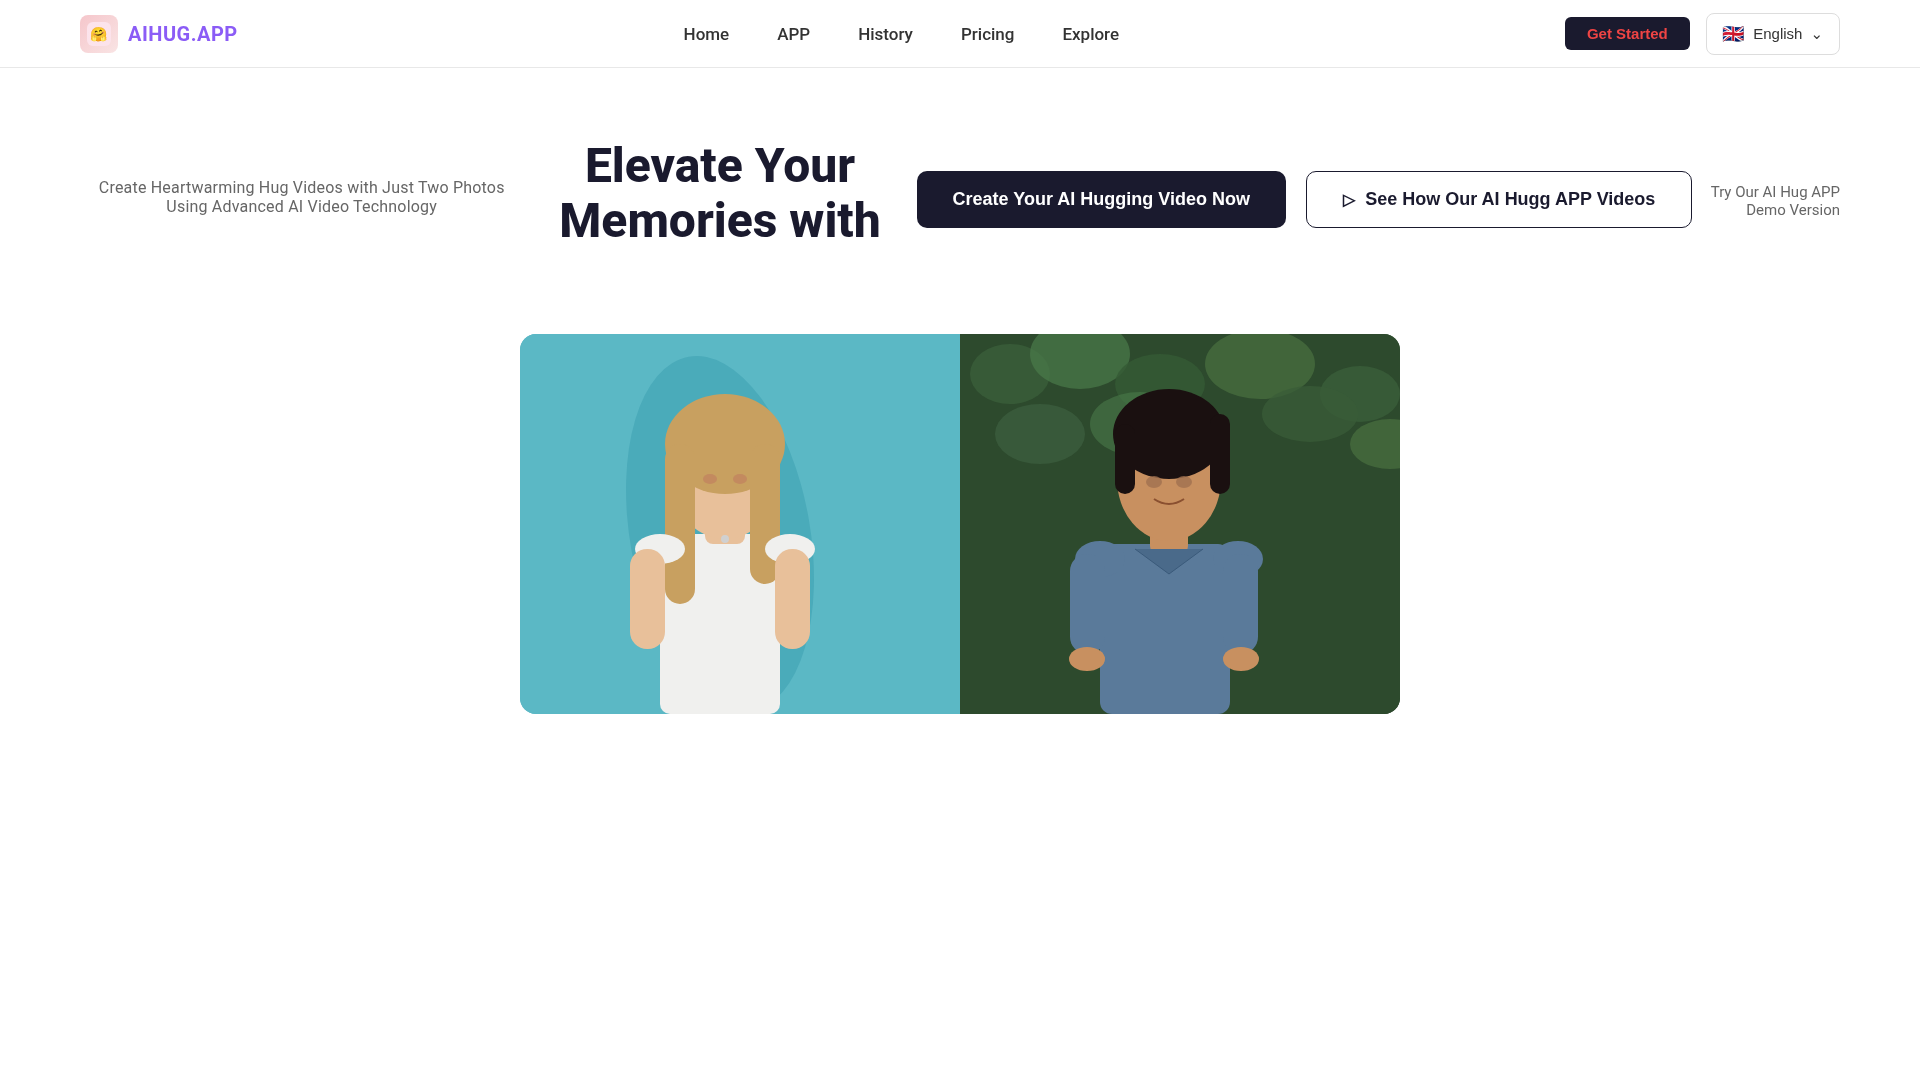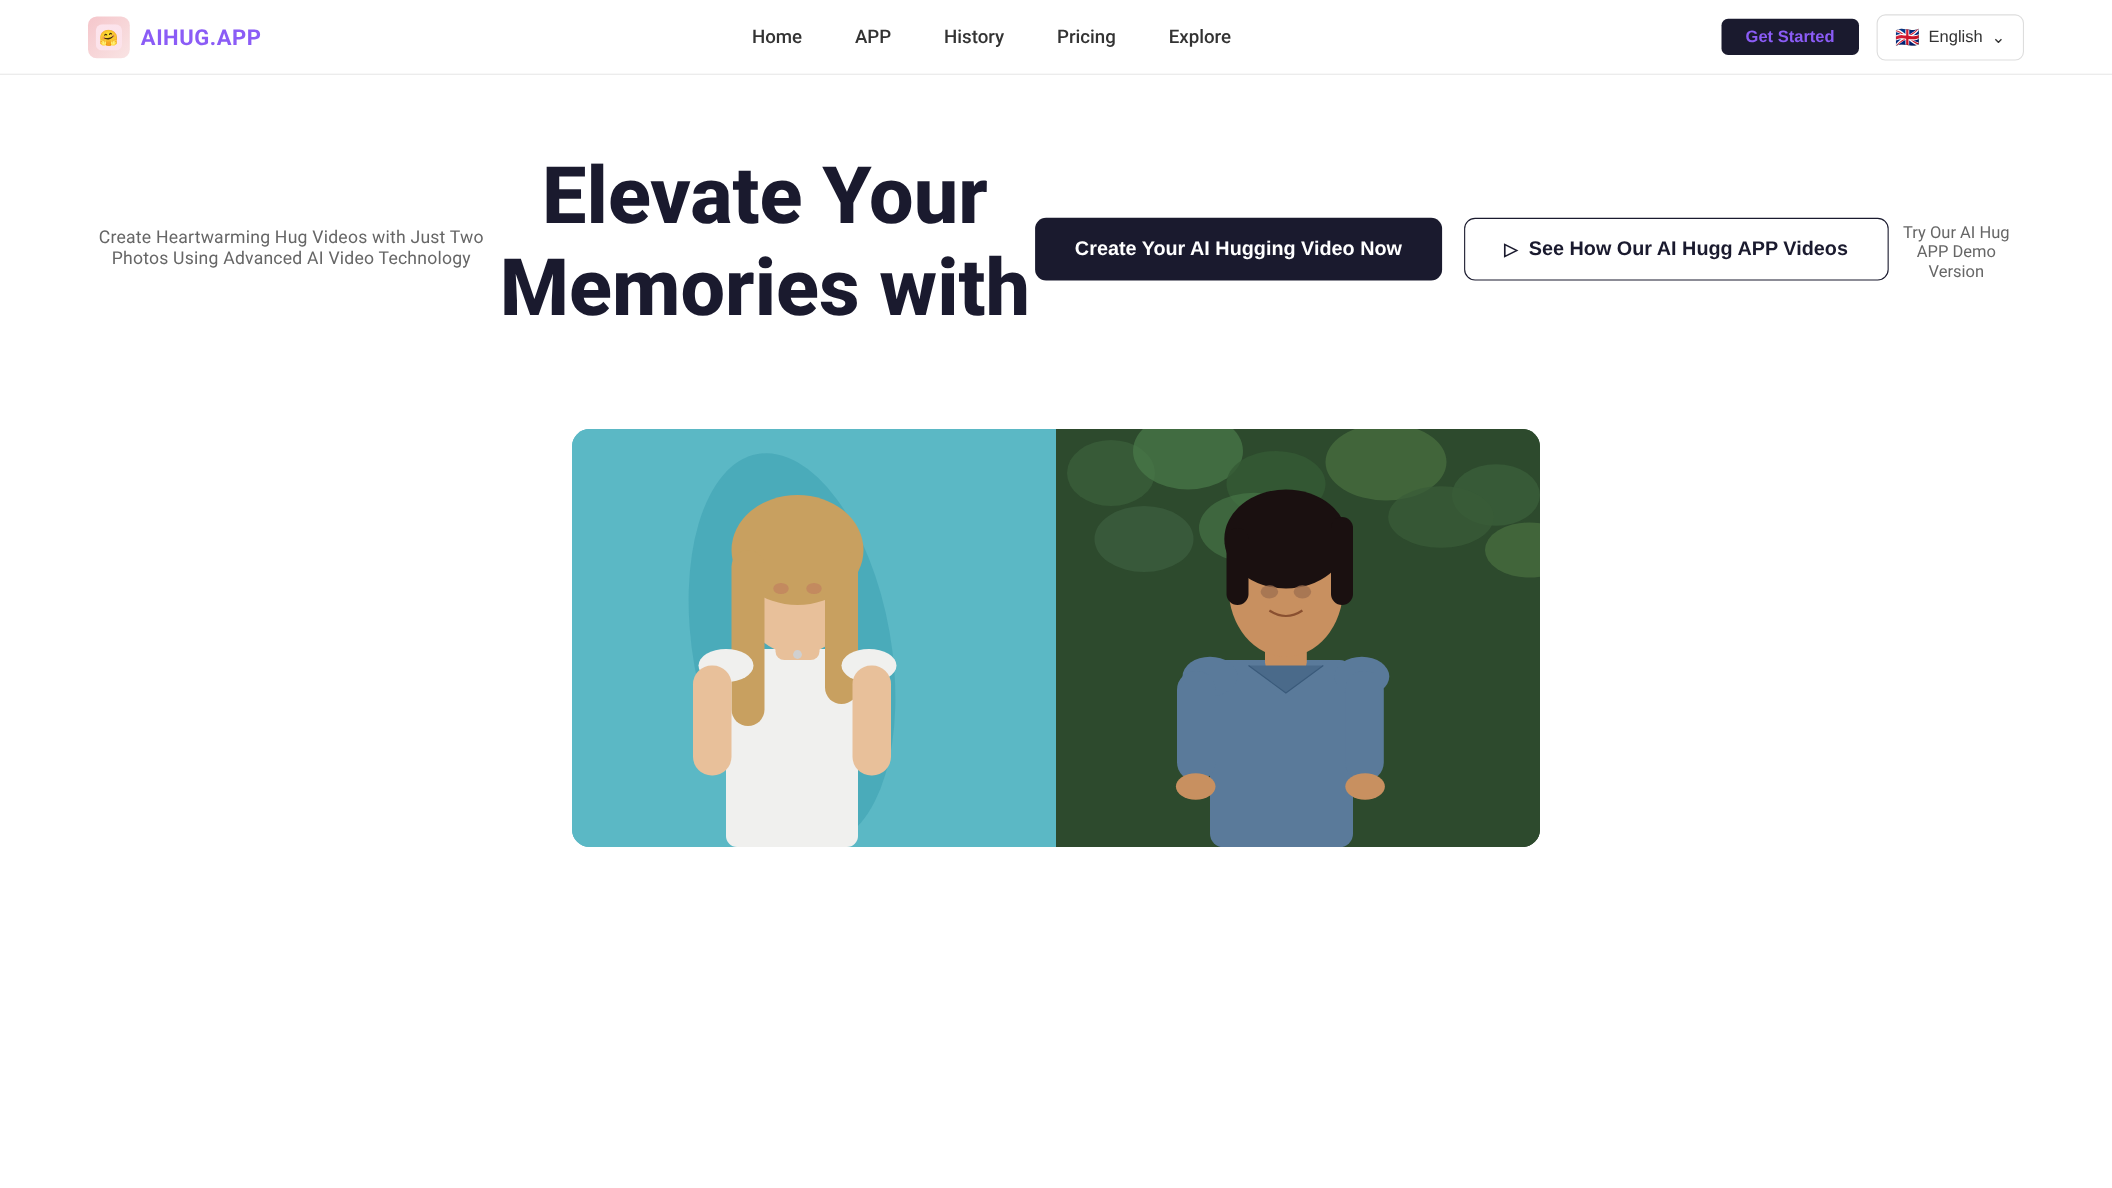--- a/index.html
+++ b/index.html
@@ -54,21 +54,21 @@
       font-weight: 500;
       cursor: pointer;
     }
     .navbar-actions {
       display: flex;
       align-items: center;
       gap: 16px;
     }
     .btn-get-started {
       background: #1a1a2e;
-      color: #8b5cf6;
+      color: #ef4444;
       border: none;
       border-radius: 6px;
       padding: 8px 22px;
       font-size: 15px;
       font-weight: 600;
       cursor: pointer;
     }
     .btn-language {
       display: flex;
       align-items: center;
@@ -94,21 +94,21 @@
       text-align: center;
       padding: 70px 80px 40px;
     }
     .hero-subtitle {
       font-size: 16px;
       color: #666;
       margin-bottom: 28px;
       letter-spacing: 0.2px;
     }
     .hero-title {
-      font-size: 72px;
+      font-size: 48px;
       font-weight: 800;
       color: #1a1a2e;
       line-height: 1.15;
       max-width: 900px;
       margin-bottom: 36px;
     }
     .hero-title-gradient {
       background: linear-gradient(135deg, #e8a0b8 0%, #c9a0d8 30%, #a0b0e8 70%, #a8d0e8 100%);
       -webkit-background-clip: text;
       -webkit-text-fill-color: transparent;
@@ -148,20 +148,21 @@
       white-space: nowrap;
     }
     .play-icon {
       font-size: 16px;
     }
     .hero-demo-link {
       font-size: 15px;
       color: #666;
       cursor: pointer;
       margin-bottom: 20px;
+      text-align: right;
     }
 
     
     .image-section {
       display: flex;
       justify-content: center;
       padding: 10px 80px 0;
     }
     .image-container {
       display: flex;

